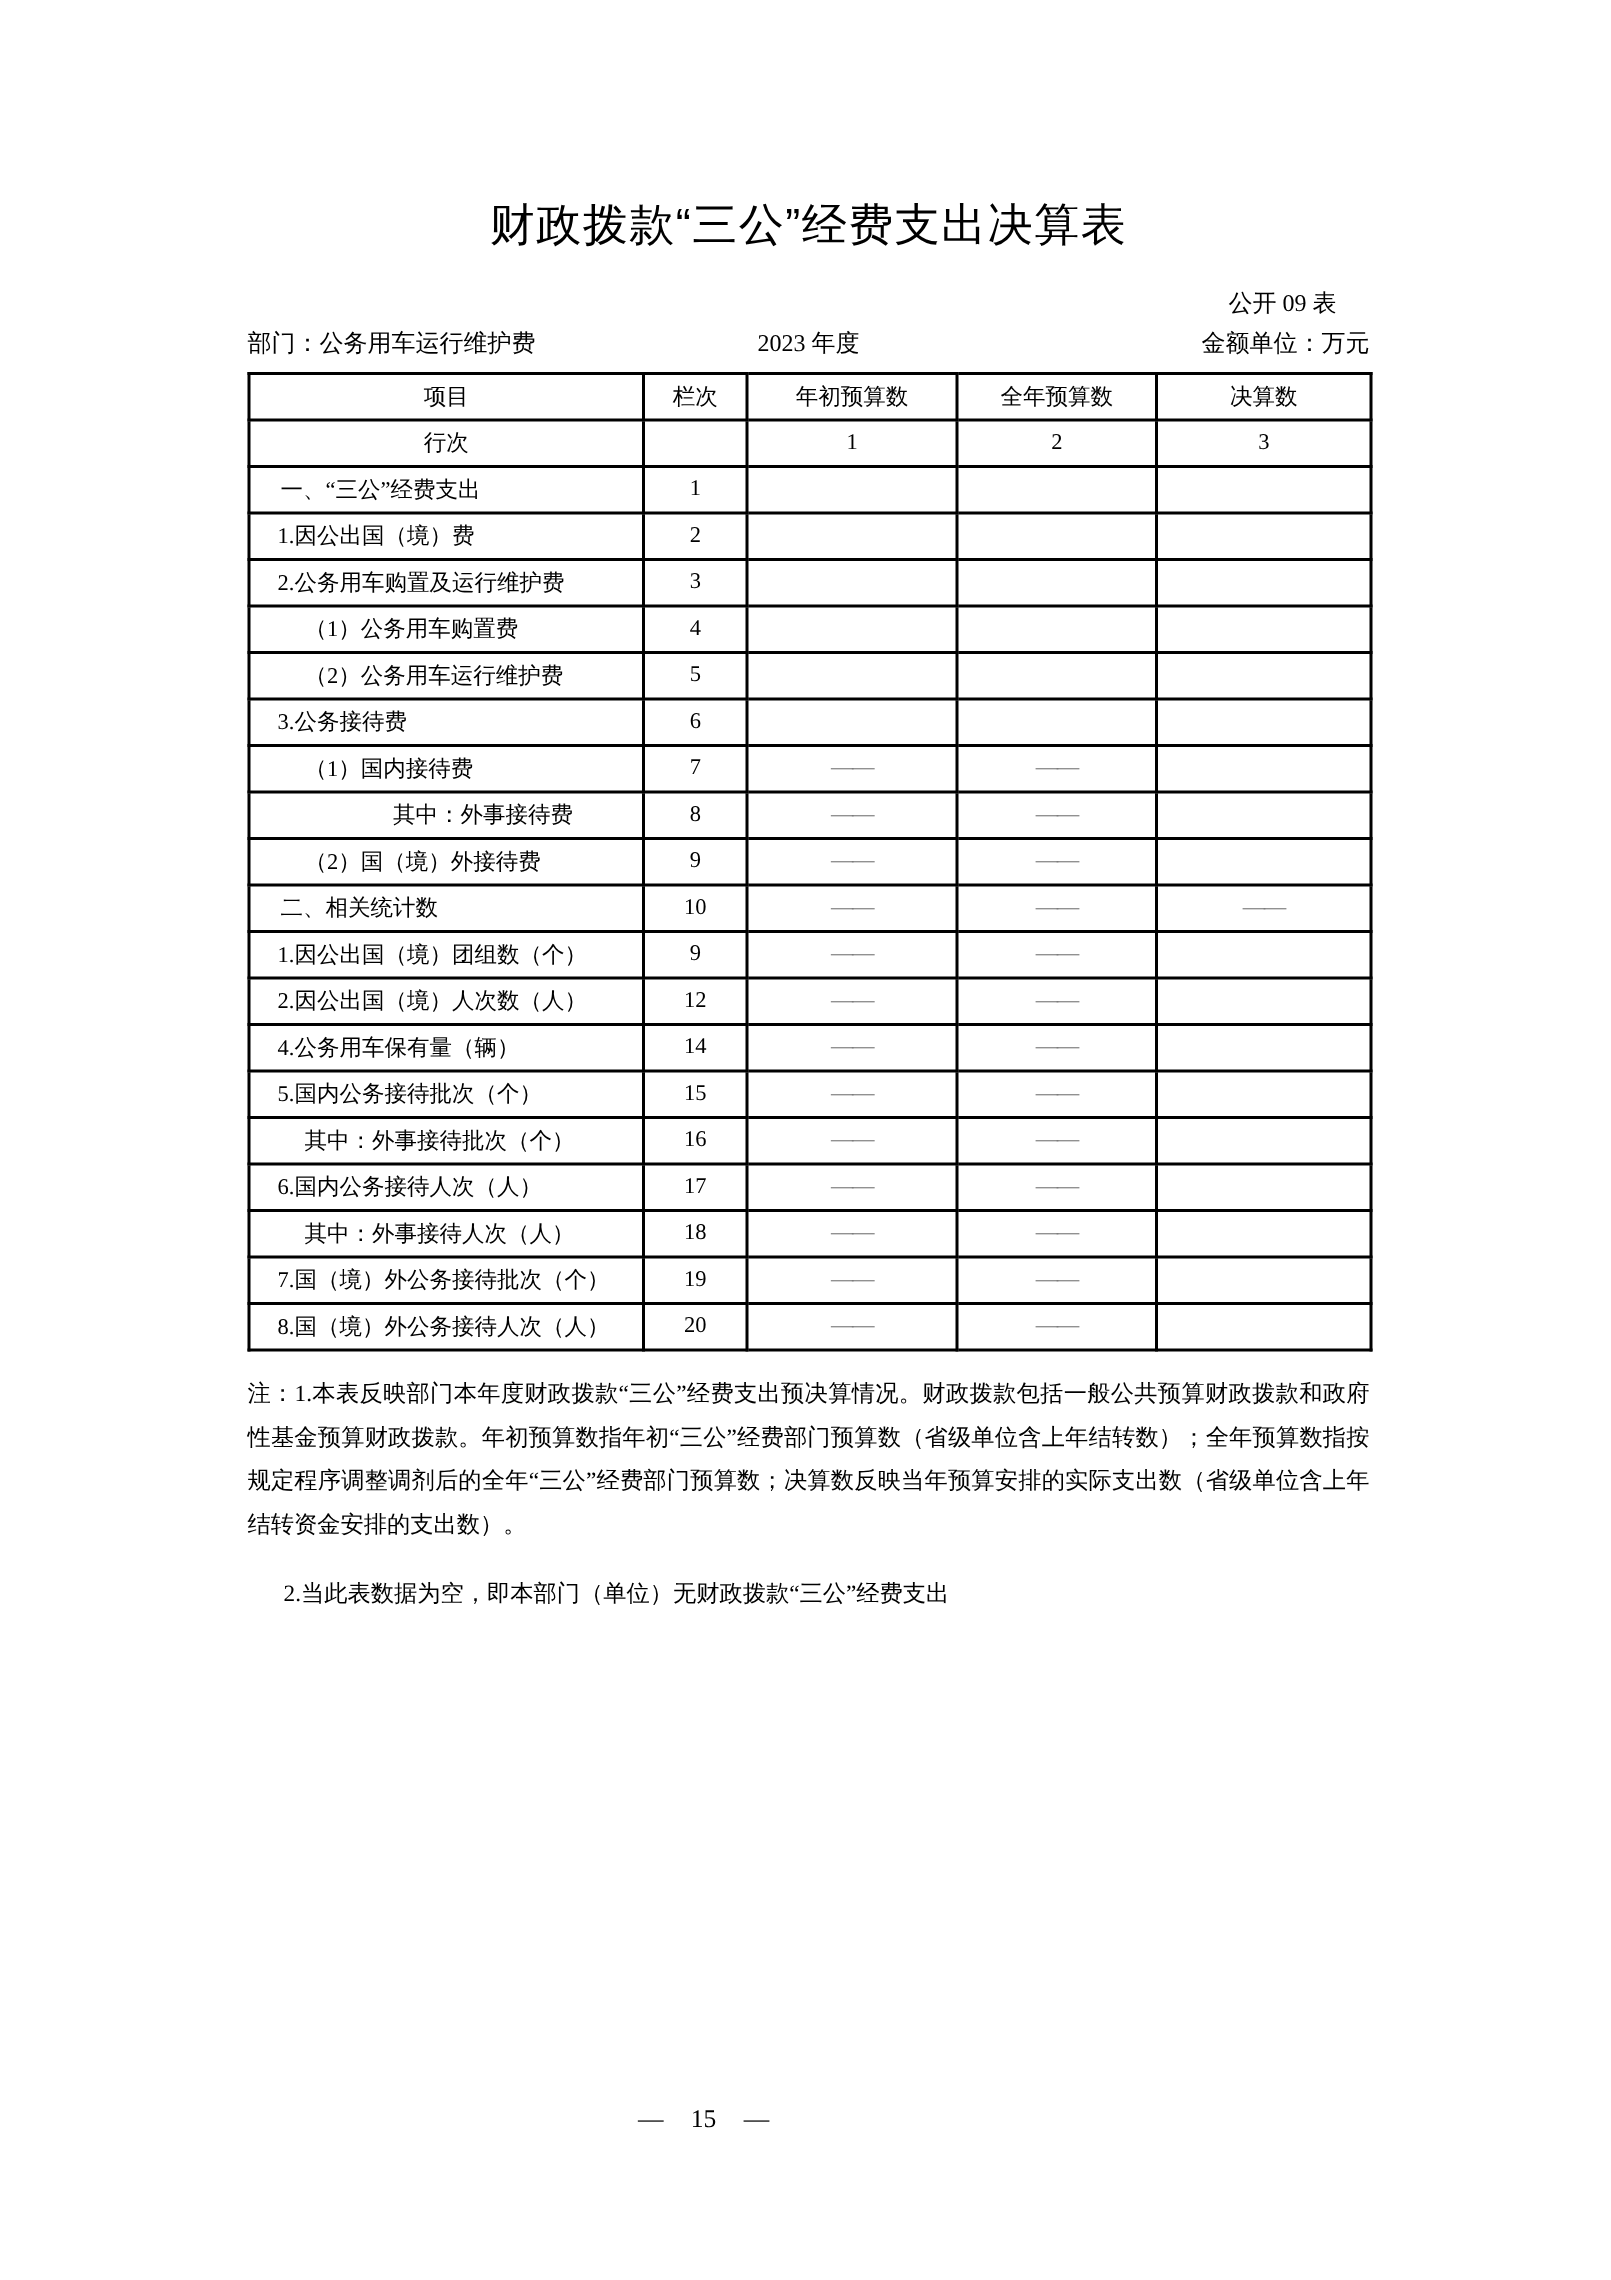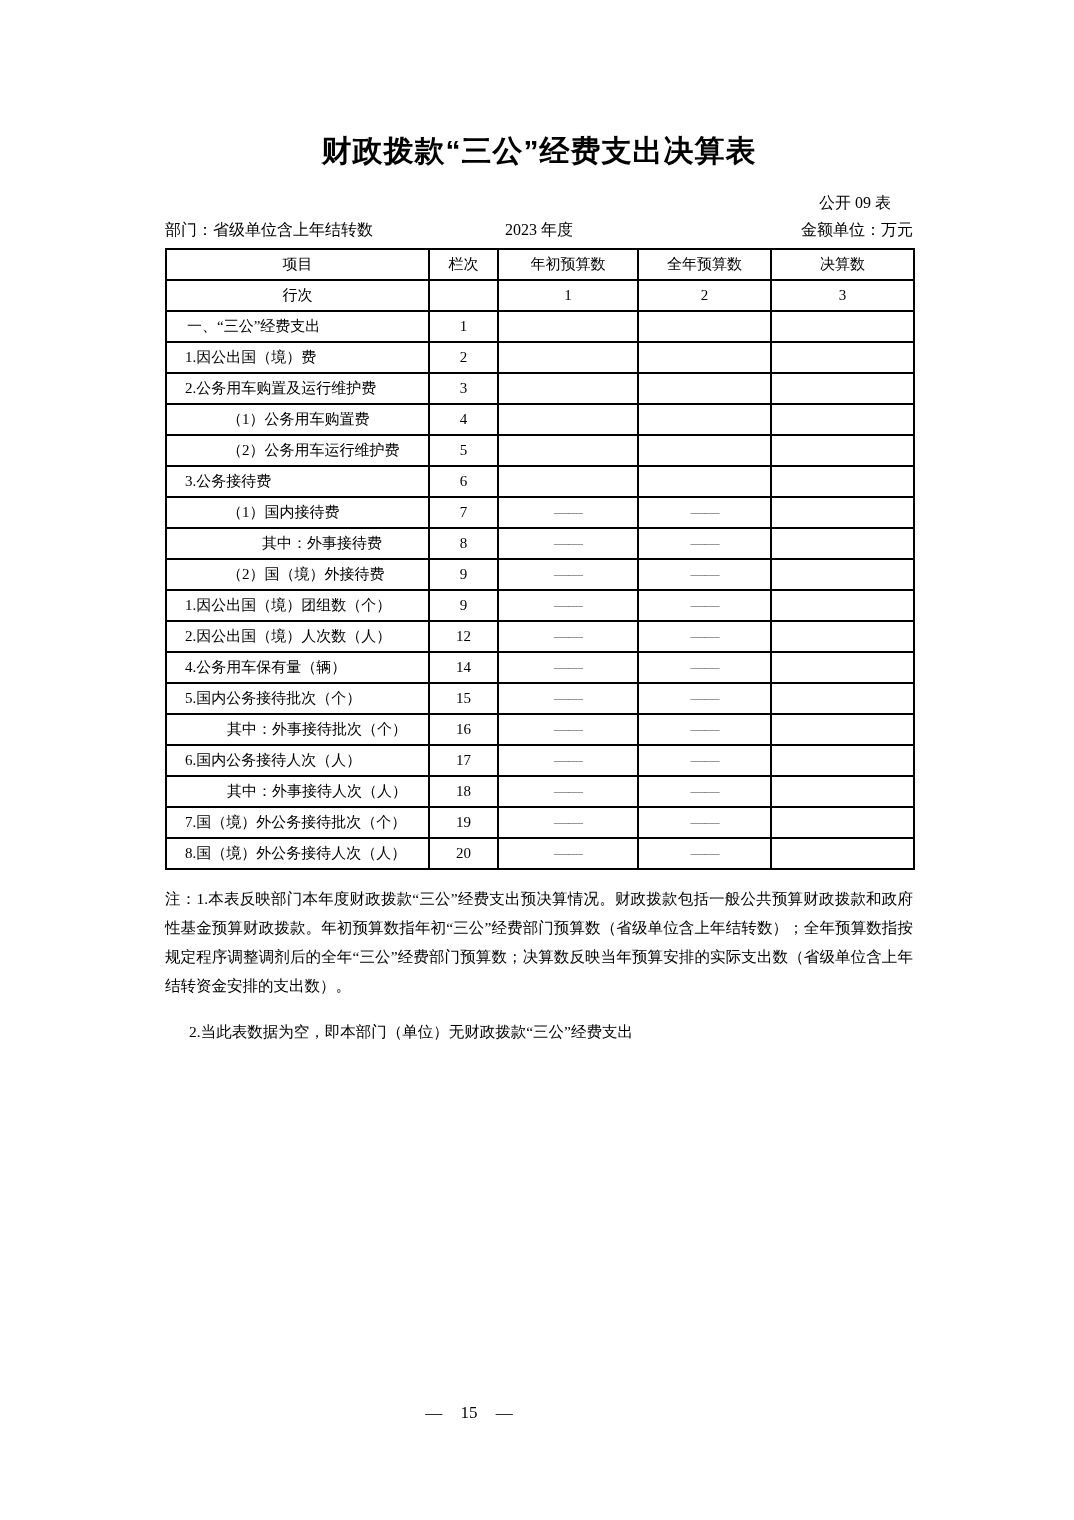--- a/index.html
+++ b/index.html
@@ -7,21 +7,21 @@
     width: 1074px; height: 1520px;
     font-family: "Liberation Serif", "DejaVu Serif", serif;
     color: #000000;
     position: relative;
   }
   .page { padding: 132px 161px 0 165px; width: 748px; }
 
   .title {
     margin: 0; padding: 0;
     font-family: "Liberation Sans", "DejaVu Sans", sans-serif;
-    font-weight: bold;
+    font-weight: normal;
     font-size: 30px; line-height: 38px;
     text-align: center;
     letter-spacing: 1px;
   }
 
   .form-code {
     margin-top: 22px;
     text-align: right;
     padding-right: 22px;
     font-size: 16px; line-height: 22px;
@@ -55,21 +55,21 @@
     height: 29px;
     padding: 0;
     font-weight: normal;
     text-align: center;
     overflow: hidden;
     white-space: nowrap;
   }
   td.label { text-align: left; }
   td.ind0 { padding-left: 20px; }
   td.ind1 { padding-left: 18px; }
-  td.ind2 { padding-left: 60px; }
+  td.ind2 { padding-left: 36px; }
   td.ind3 { padding-left: 95px; }
   td.dash { color: #777777; letter-spacing: -1px; }
 
   .note {
     margin: 14px 0 0 0;
     font-size: 15.5px;
     line-height: 29px;
     text-align: justify;
   }
   .note2 {
@@ -90,21 +90,21 @@
 </head>
 <body>
 
 <div class="page">
 
   <h1 class="title">财政拨款“三公”经费支出决算表</h1>
 
   <div class="form-code">公开 09 表</div>
 
   <div class="info-row">
-    <span class="left">部门：省级单位含上年结转数</span>
+    <span class="left">部门：公务用车运行维护费</span>
     <span class="mid">2023 年度</span>
     <span class="right">金额单位：万元</span>
   </div>
 
   <table>
     <colgroup>
       <col class="c-item">
         <col class="c-line">
         <col class="c-v1">
         <col class="c-v2">
@@ -184,20 +184,27 @@
           <td class="val"></td>
         </tr>
         <tr>
           <td class="label ind2">（2）国（境）外接待费</td>
           <td class="num">9</td>
           <td class="val dash">——</td>
           <td class="val dash">——</td>
           <td class="val"></td>
         </tr>
         <tr>
+          <td class="label ind0">二、相关统计数</td>
+          <td class="num">10</td>
+          <td class="val dash">——</td>
+          <td class="val dash">——</td>
+          <td class="val dash">——</td>
+        </tr>
+        <tr>
           <td class="label ind1">1.因公出国（境）团组数（个）</td>
           <td class="num">9</td>
           <td class="val dash">——</td>
           <td class="val dash">——</td>
           <td class="val"></td>
         </tr>
         <tr>
           <td class="label ind1">2.因公出国（境）人次数（人）</td>
           <td class="num">12</td>
           <td class="val dash">——</td>

